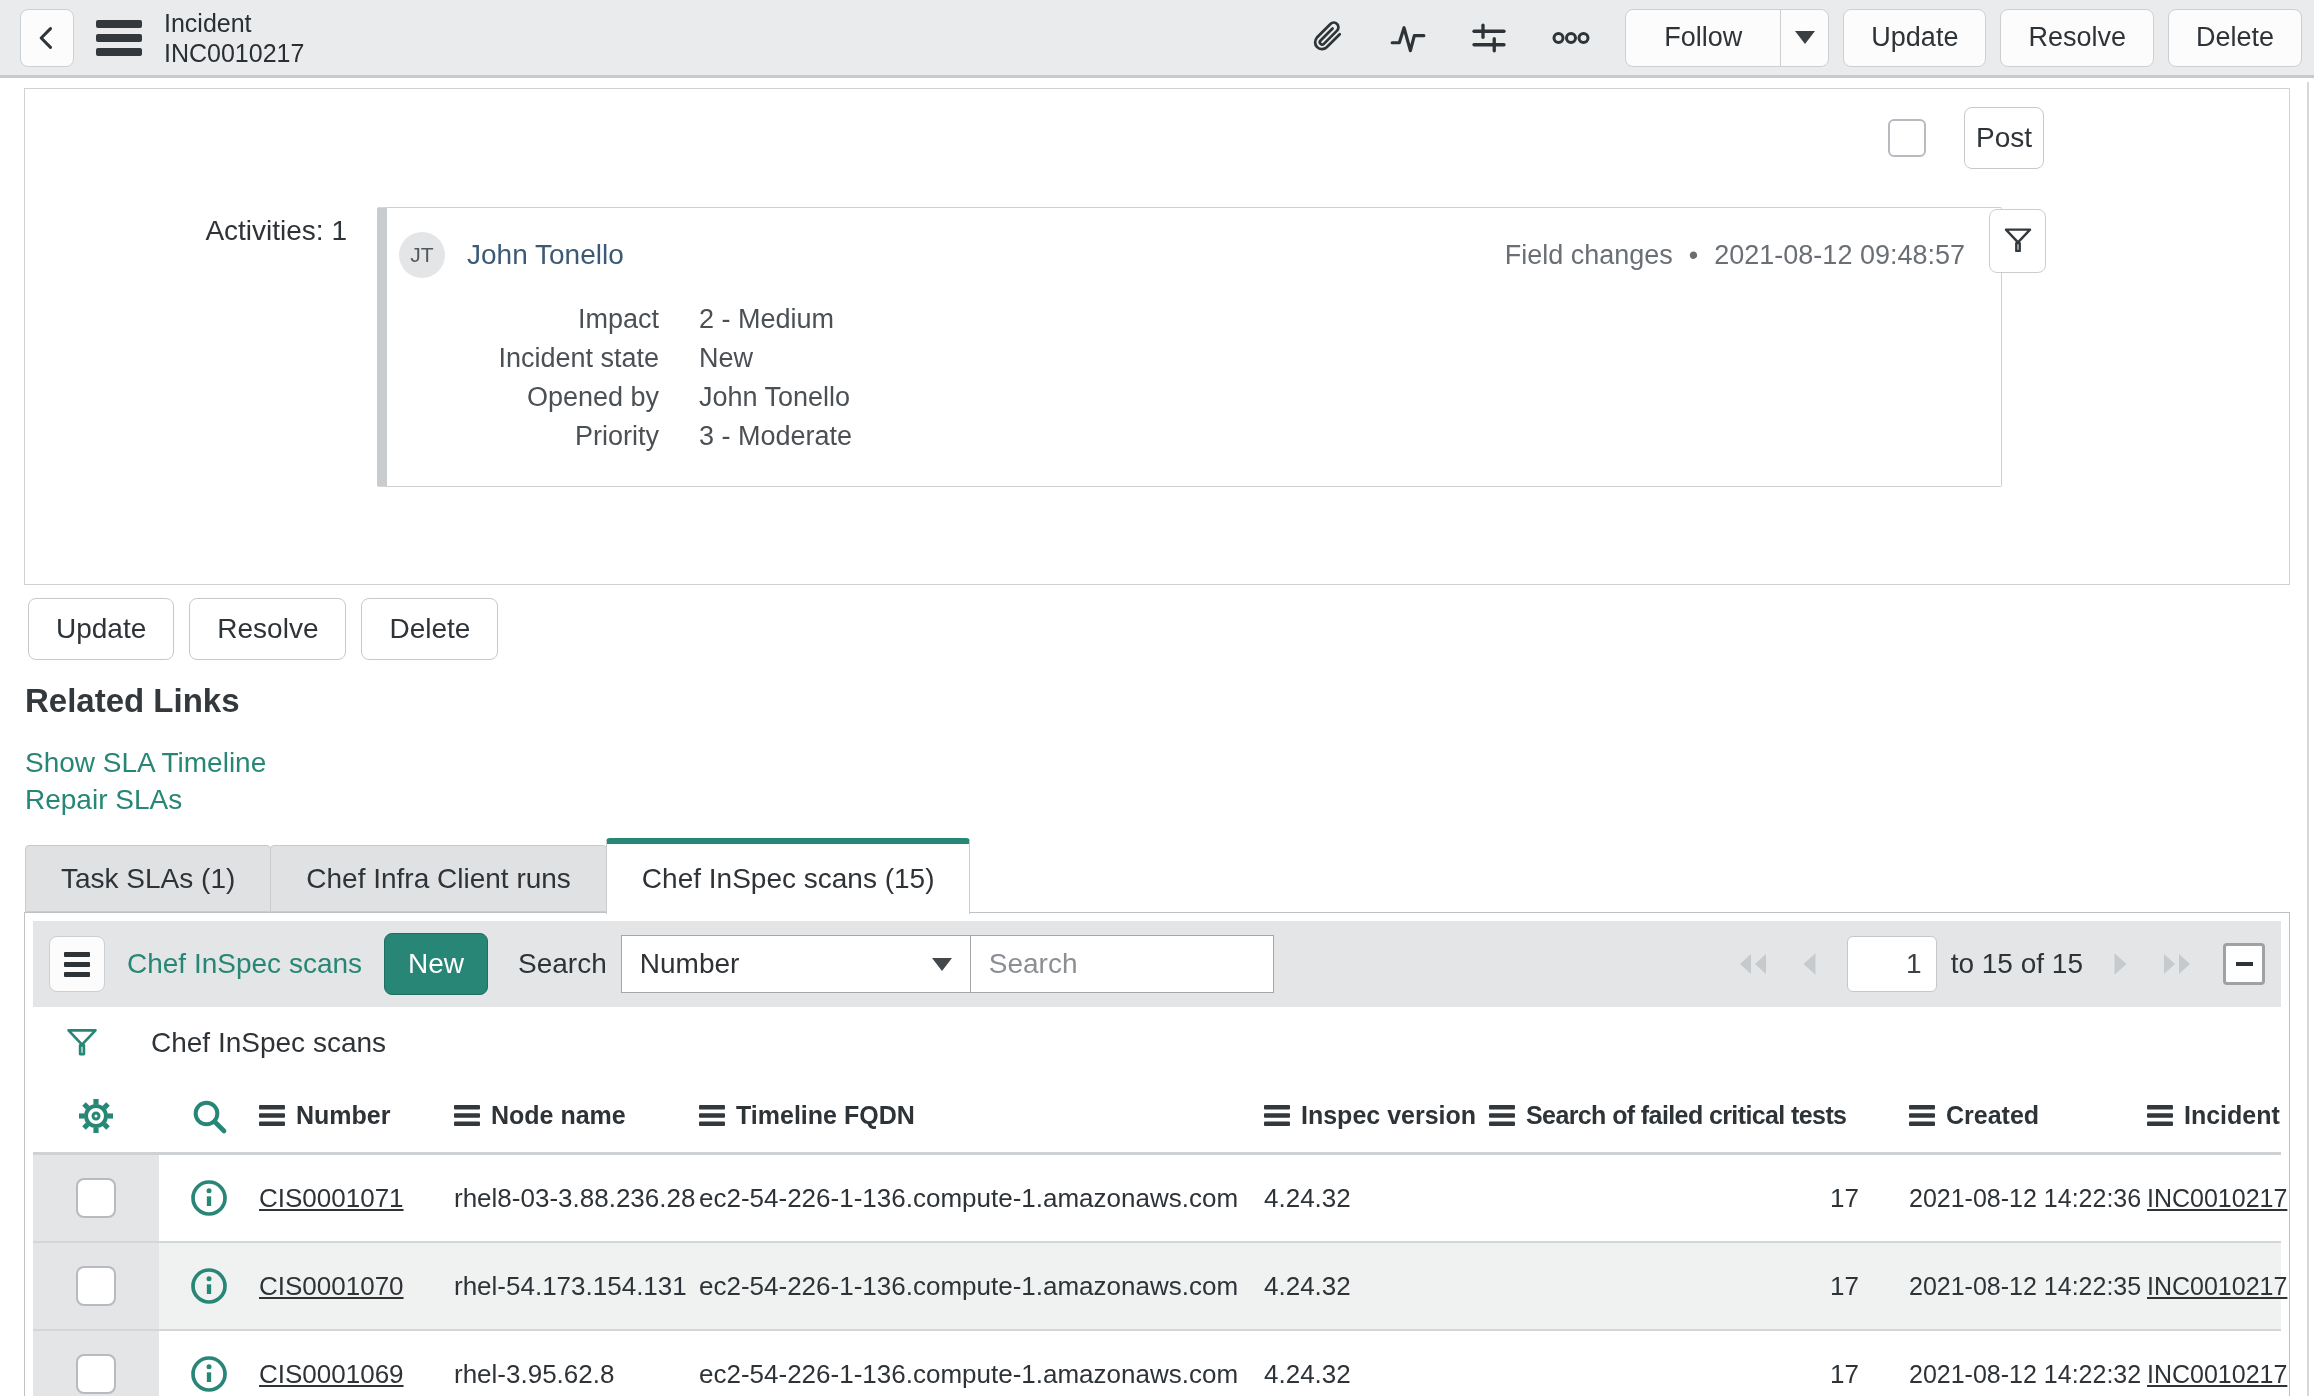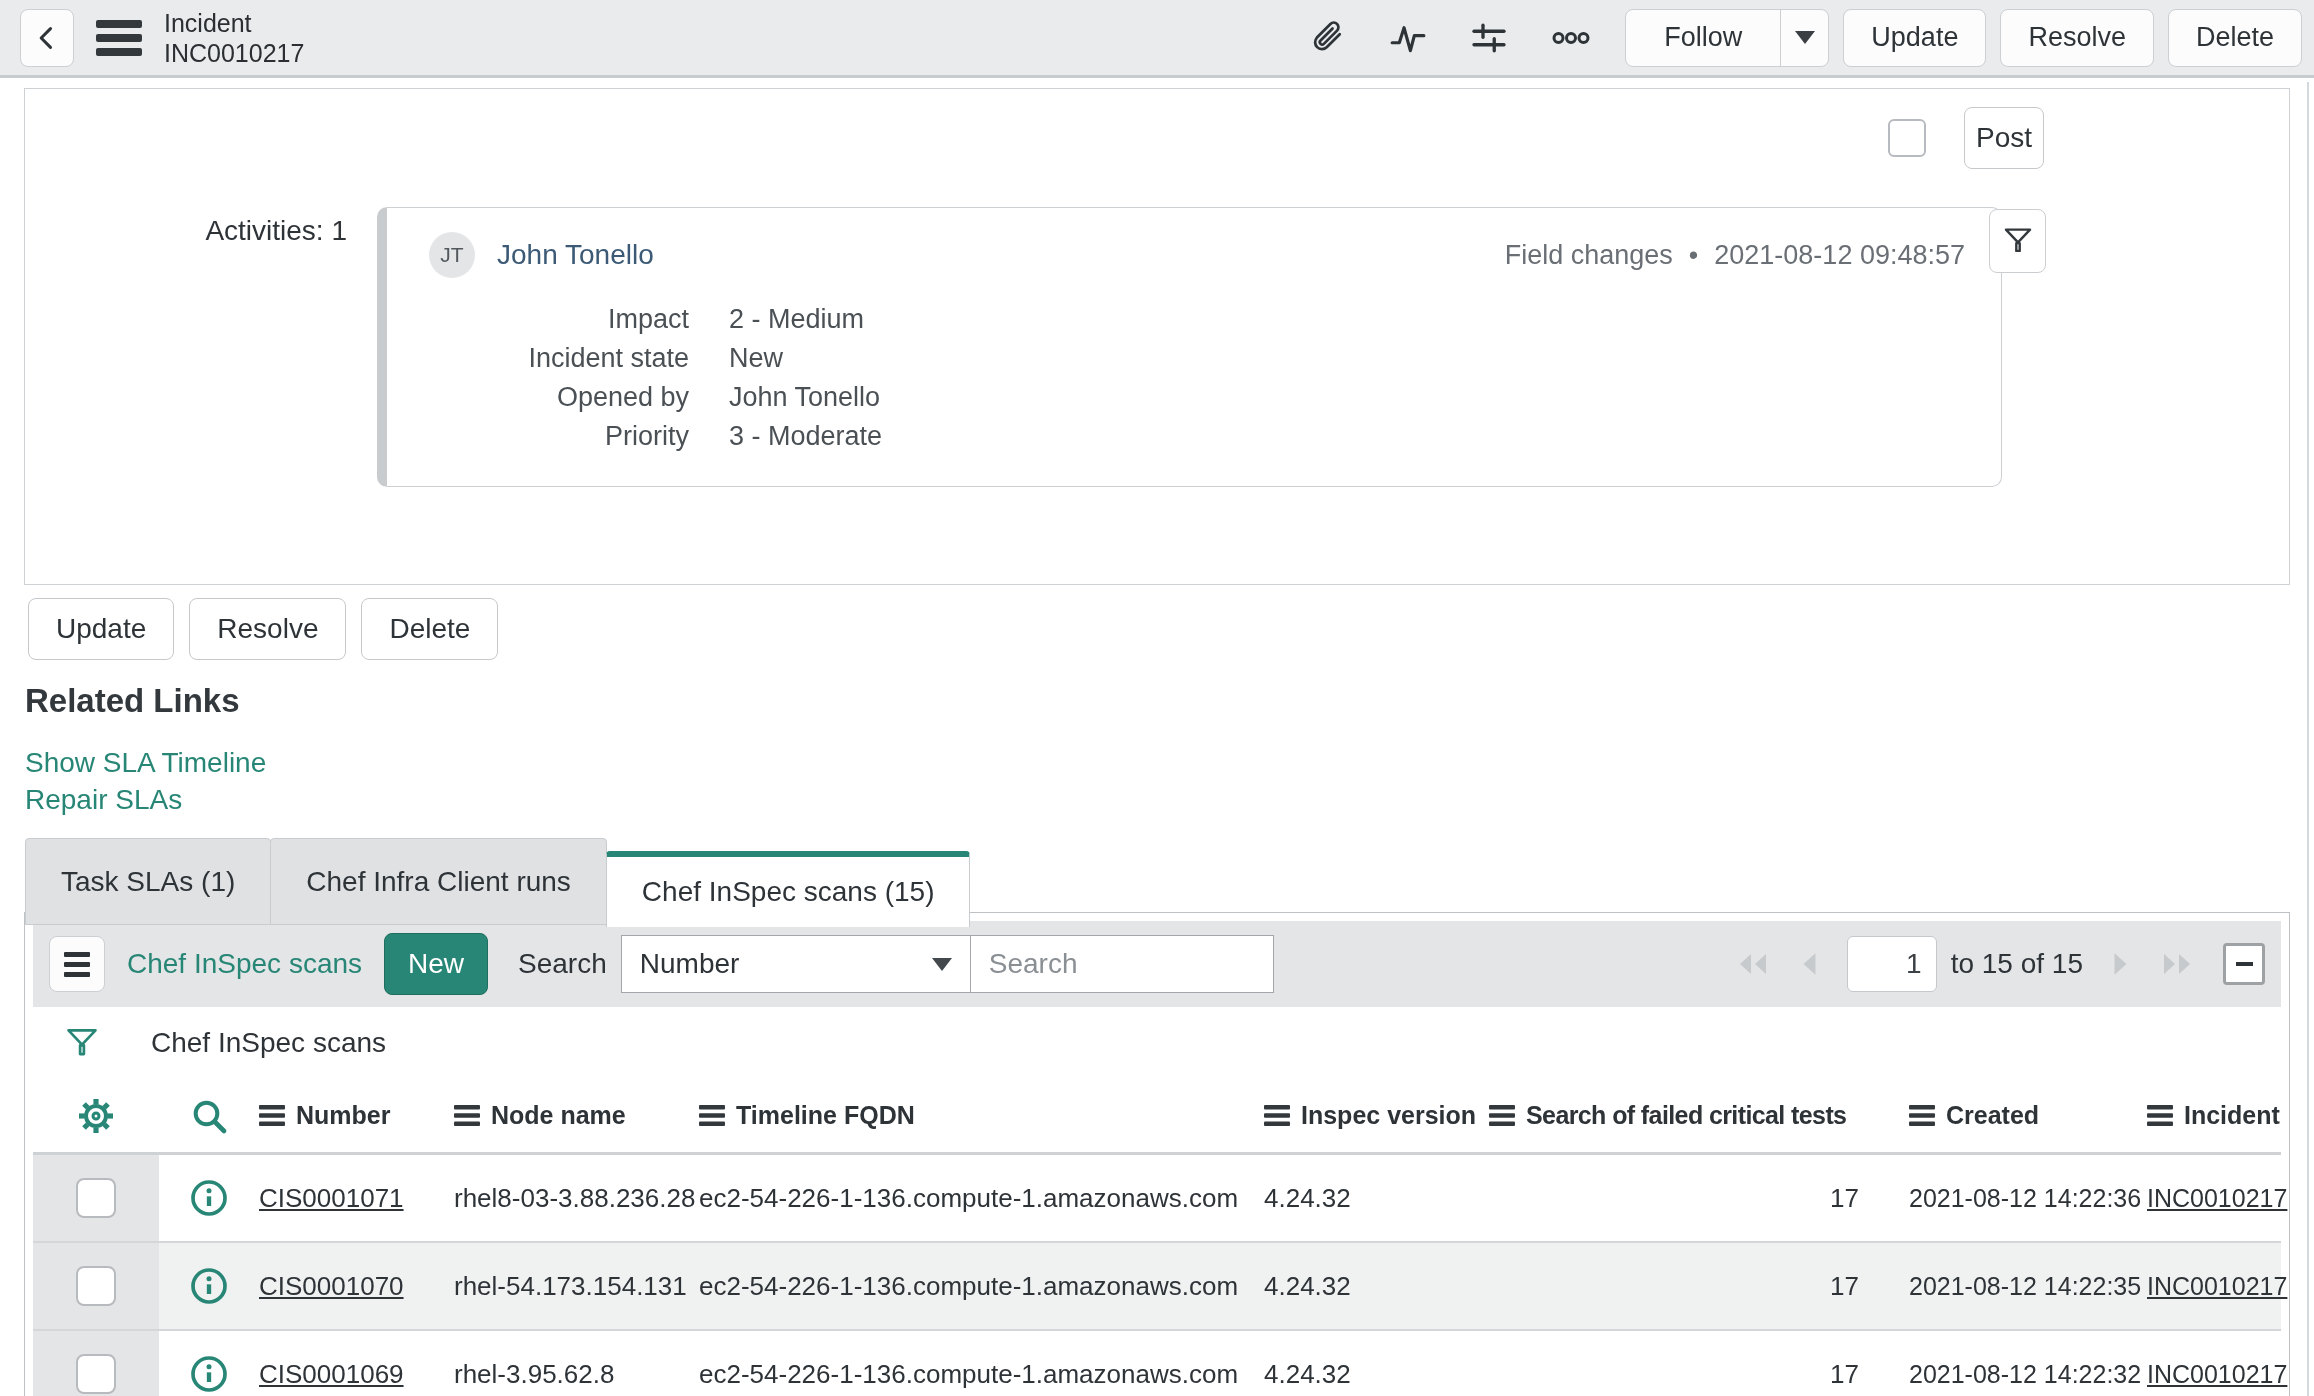--- a/index.html
+++ b/index.html
@@ -47,22 +47,22 @@
   }
   .comments-label { margin-left:20px; font-size:28px; }
   .post-btn {
     margin-left:38px; width:80px; height:62px; background:#fff; border:1px solid #c6c9cc;
     border-radius:8px; font-size:28px; font-family:inherit; color:#2e3338; cursor:pointer;
   }
   .activities-row { position:absolute; left:0; top:118px; right:0; display:flex; align-items:flex-start; }
   .activities-label { width:322px; text-align:right; padding-top:8px; font-size:28px; }
   .activity-card {
     margin-left:30px; width:1625px; height:280px;
-    border:1px solid #cdd0d3; border-left:10px solid #c9ccce; border-radius:10px;
-    padding:24px 36px 0 42px;
+    border:1px solid #cdd0d3; border-left:10px solid #c9ccce; border-radius:2px;
+    padding:24px 36px 0 12px;
   }
   .card-head { display:flex; align-items:center; }
   .avatar {
     width:46px; height:46px; border-radius:50%; background:#e3e5e7; color:#53585e;
     font-size:21px; display:flex; align-items:center; justify-content:center; flex:none;
   }
   .author { margin-left:22px; font-size:28px; color:#3c5a76; cursor:pointer; }
   .card-meta { margin-left:auto; display:flex; align-items:center; gap:16px; font-size:27px; color:#6a6f75; }
   .fields { margin-top:22px; }
   .field-row { display:flex; font-size:27px; line-height:39px; color:#4b5055; }
@@ -83,21 +83,21 @@
 
   
   .related { position:absolute; left:25px; top:682px; }
   .related-title { font-size:33px; font-weight:600; color:#33383d; }
   .related-links { margin-top:24px; }
   .related-links a { display:block; color:#278675; font-size:28px; line-height:37px; text-decoration:none; cursor:pointer; }
 
   
   .tabs { position:absolute; left:25px; top:838px; display:flex; align-items:flex-end; z-index:2; }
   .tab {
-    height:87px; padding:0 35px; display:flex; align-items:center; font-size:28px;
+    height:67px; padding:0 35px; display:flex; align-items:center; font-size:28px;
     background:#dfe1e3; border:1px solid #c9ccce; border-radius:4px 4px 0 0;
     margin-right:-1px; cursor:pointer; color:#2e3338;
   }
   .tab.active {
     height:76px; margin-bottom:-2px; background:#fff;
     border-top:6px solid #278675; border-bottom:none; position:relative; z-index:3;
   }
 
   
   .list-container {

